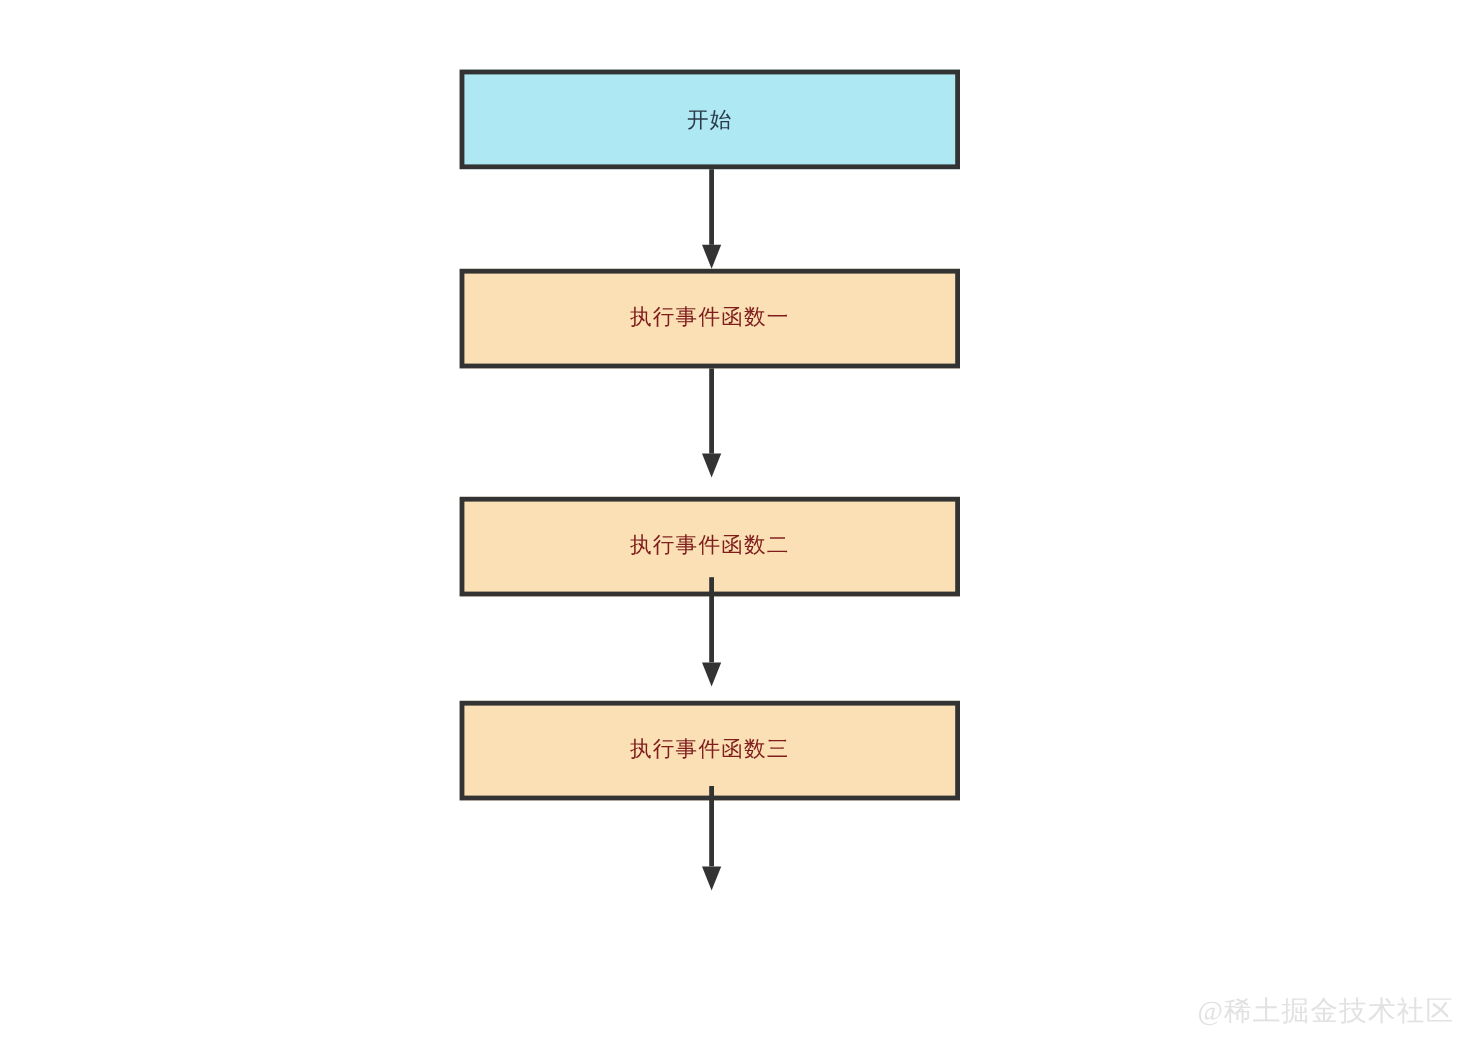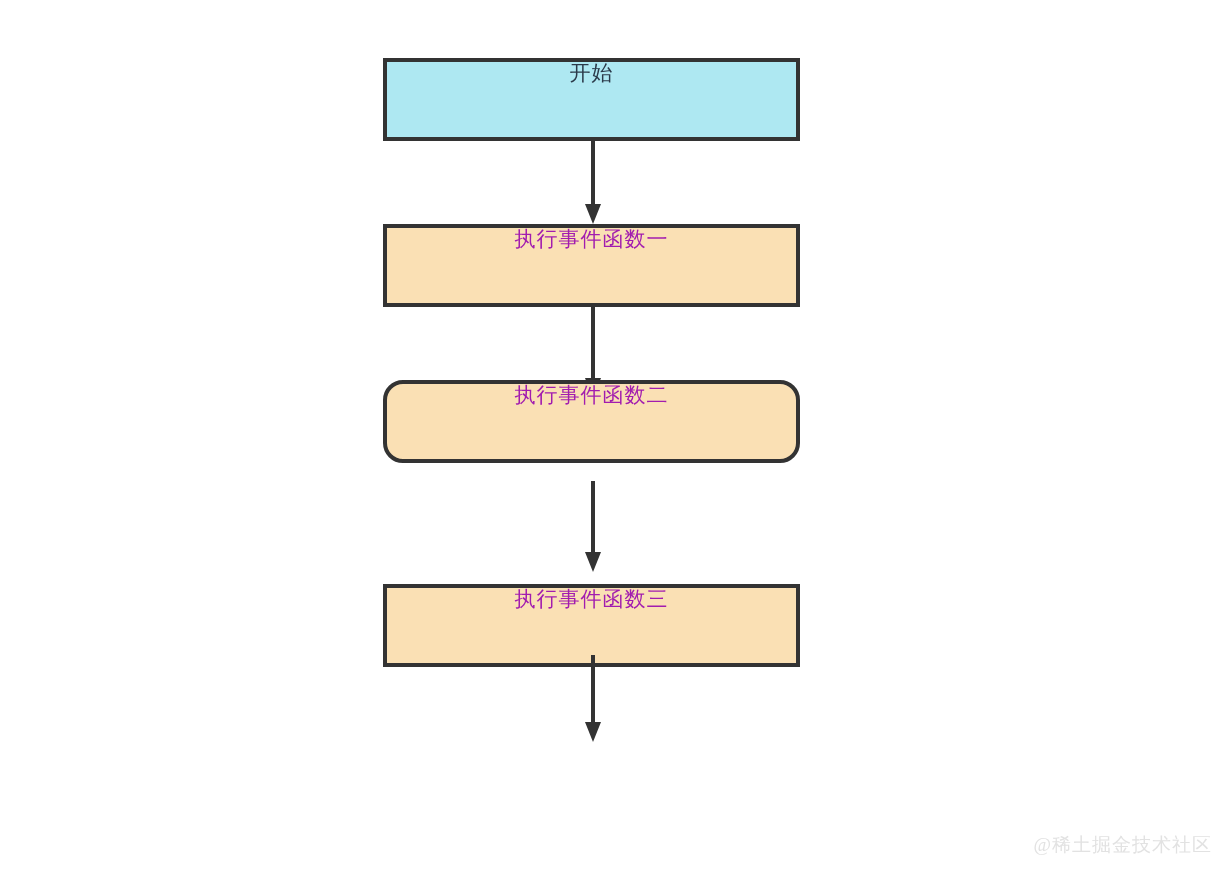--- a/index.html
+++ b/index.html
@@ -21,47 +21,48 @@
     height: 874px;
   }
 
   .node {
     position: absolute;
     left: 383px;
     width: 417px;
     box-sizing: border-box;
     border: 4px solid #333333;
     display: flex;
-    align-items: flex-start;
+    align-items: center;
     justify-content: center;
-    font-size: 21px;
+    font-size: 18px;
     letter-spacing: 1px;
     line-height: 1;
     user-select: none;
   }
 
   .node-label {
     display: block;
   }
 
   .node-start {
     top: 58px;
     height: 83px;
     background: #aee8f2;
     color: #2b3a4a;
   }
 
   .node-process {
     height: 83px;
     background: #fae0b4;
-    color: #a21caf;
+    color: #7f1d1d;
+    font-family: Liberation Mono, monospace;
   }
 
   .node-process-1 { top: 224px; }
-  .node-process-2 { top: 380px; border-radius: 20px; }
+  .node-process-2 { top: 414px; }
   .node-process-3 { top: 584px; }
 
   .node-end {
     top: 742px;
     height: 82px;
     background: #fbc9d5;
     color: #3d2b30;
   }
 
   .connector {
@@ -97,21 +98,21 @@
   .connector-1 .connector-line { height: 63px; }
   .connector-2 .connector-line { height: 71px; }
   .connector-3 .connector-line { height: 71px; }
   .connector-4 .connector-line { height: 67px; }
 
   #watermark {
     position: absolute;
     right: 18px;
     bottom: 16px;
     font-family: "Liberation Serif", "DejaVu Serif", serif;
-    font-size: 19px;
+    font-size: 23px;
     color: #e2e2e2;
     letter-spacing: 1px;
     user-select: none;
     white-space: nowrap;
   }
 </style>
 </head>
 <body>
 
 <div id="flowchart-canvas">

